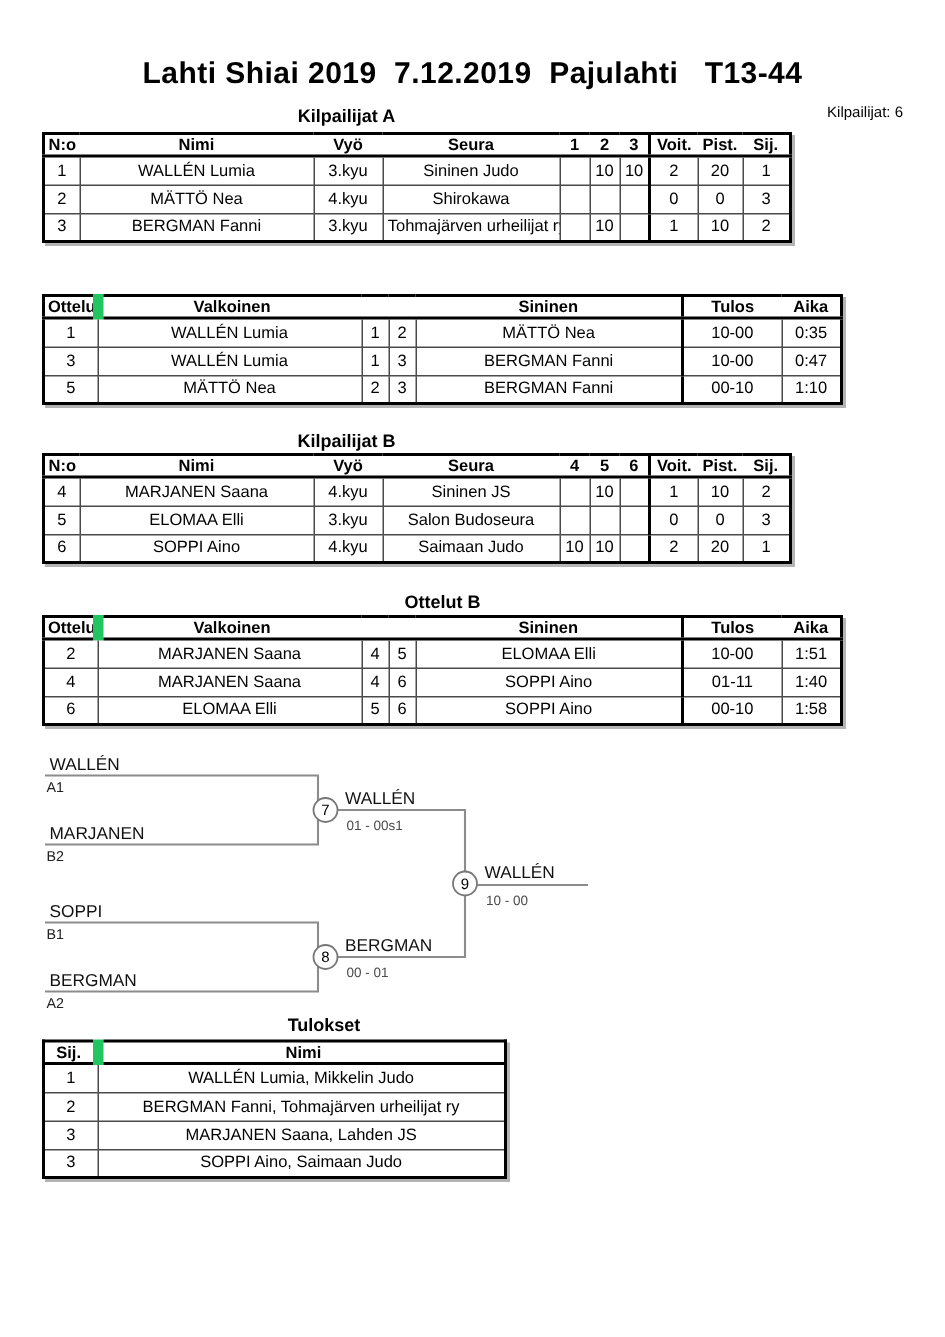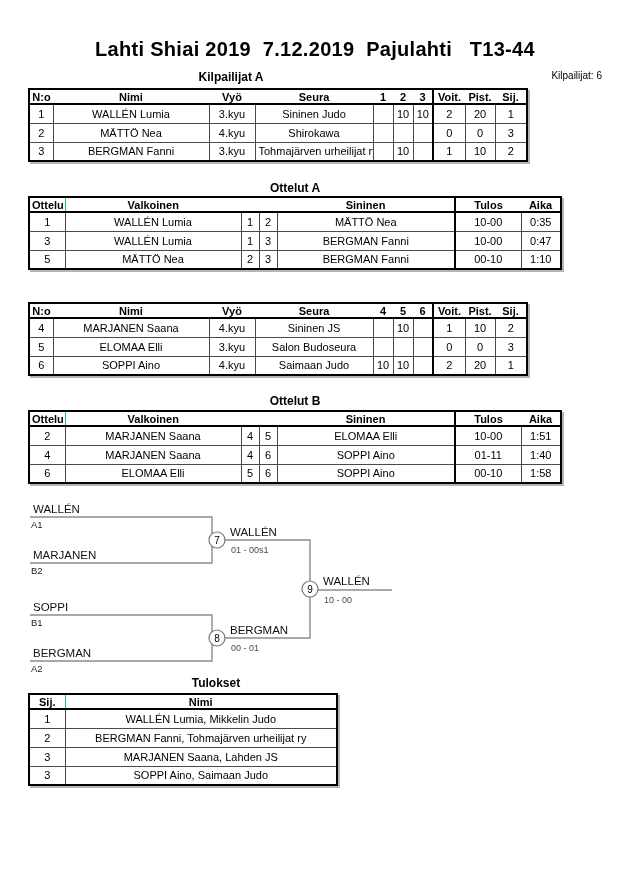--- a/index.html
+++ b/index.html
@@ -24,21 +24,21 @@
     font-size:11px; font-weight:bold; height:15px; padding:0 2px;
     border-bottom:2px solid #000; text-align:center; white-space:nowrap; overflow:hidden;
   }
   .grid td {
     font-size:11px; height:19px; padding:0 3px;
     border:1px solid #4a4a4a; white-space:nowrap; overflow:hidden;
   }
   .c { text-align:center; }
   .l { text-align:center; }
   th.sep, td.sep { border-left:2px solid #000 !important; }
-  th.hb { border-right:1px solid #22c55e; }
+  th.hb { border-right:7px solid #22c55e; }
   svg text { font-family:"Liberation Sans", sans-serif; }
 </style>
 </head>
 <body>
 
 <div class="page">
 
   <div class="title">Lahti Shiai 2019  7.12.2019  Pajulahti   T13-44</div>
   <div class="meta" style="right:28px; top:70px;">Kilpailijat: 6</div>
 
@@ -103,21 +103,20 @@
         <td class="c"></td>
         <td class="c">10</td>
         <td class="c"></td>
         <td class="c sep">1</td>
         <td class="c">10</td>
         <td class="c">2</td>
       </tr>
     </tbody>
   </table>
 
-  <div class="heading" style="left:0; top:181px; width:590px;">Ottelut A</div>
   <table class="grid" style="left:28px; top:196px; width:532px;">
     <colgroup>
       <col style="width:36px">
         <col style="width:176px">
         <col style="width:18px">
         <col style="width:18px">
       <col style="width:178px">
         <col style="width:66px">
         <col style="width:40px">
     </colgroup>
@@ -156,20 +155,21 @@
         <td class="l">MÄTTÖ Nea</td>
         <td class="c">2</td>
         <td class="c">3</td>
         <td class="l">BERGMAN Fanni</td>
         <td class="c sep">00-10</td>
         <td class="c">1:10</td>
       </tr>
     </tbody>
   </table>
 
+  <div class="heading" style="left:0; top:287px; width:462px;">Kilpailijat B</div>
   <table class="grid" style="left:28px; top:302px; width:500px;">
     <colgroup>
       <col style="width:24px">
         <col style="width:156px">
         <col style="width:46px">
         <col style="width:118px">
       <col style="width:20px">
         <col style="width:20px">
         <col style="width:20px">
       <col style="width:32px">

